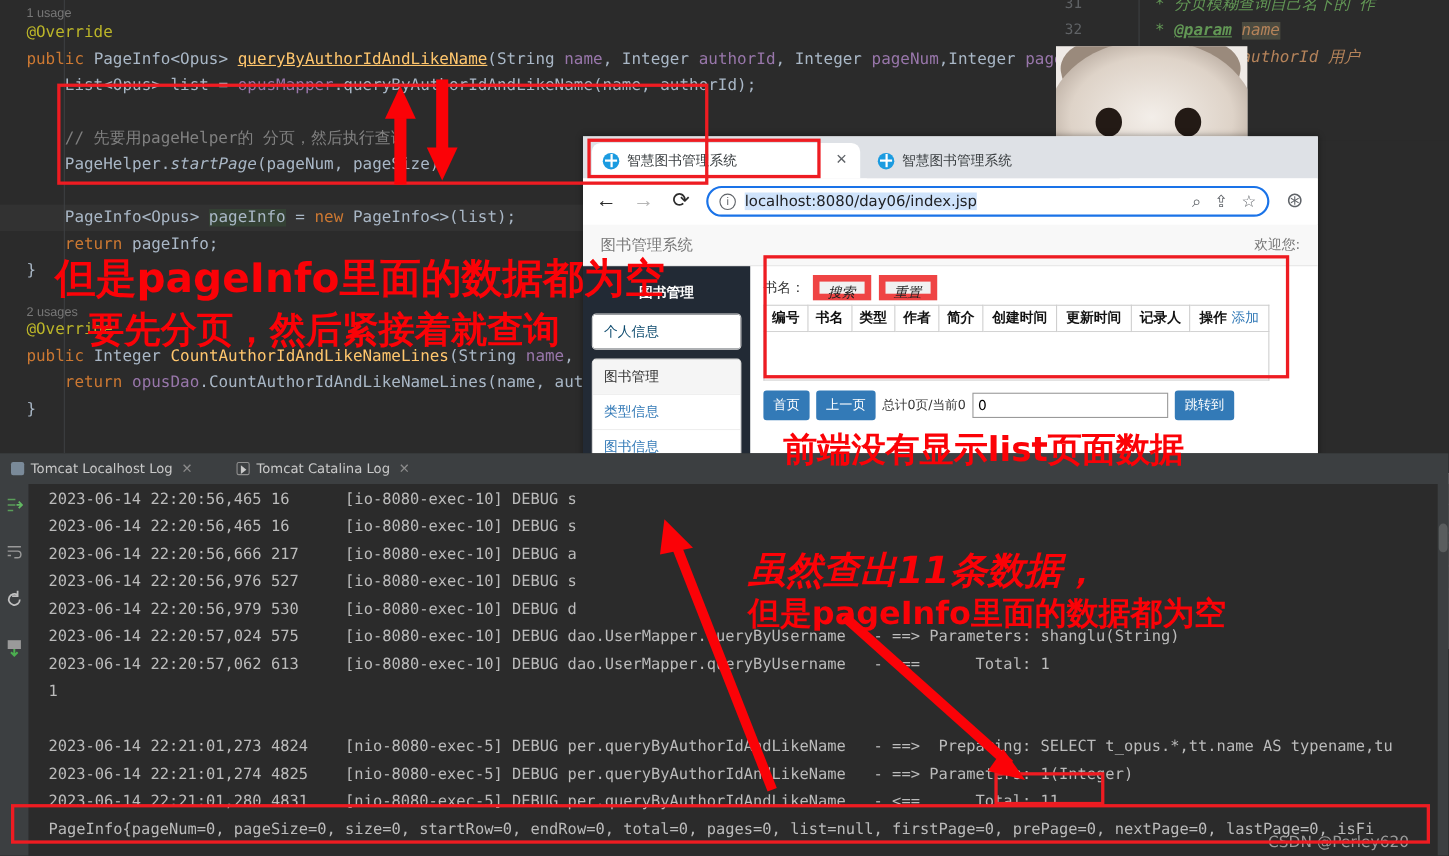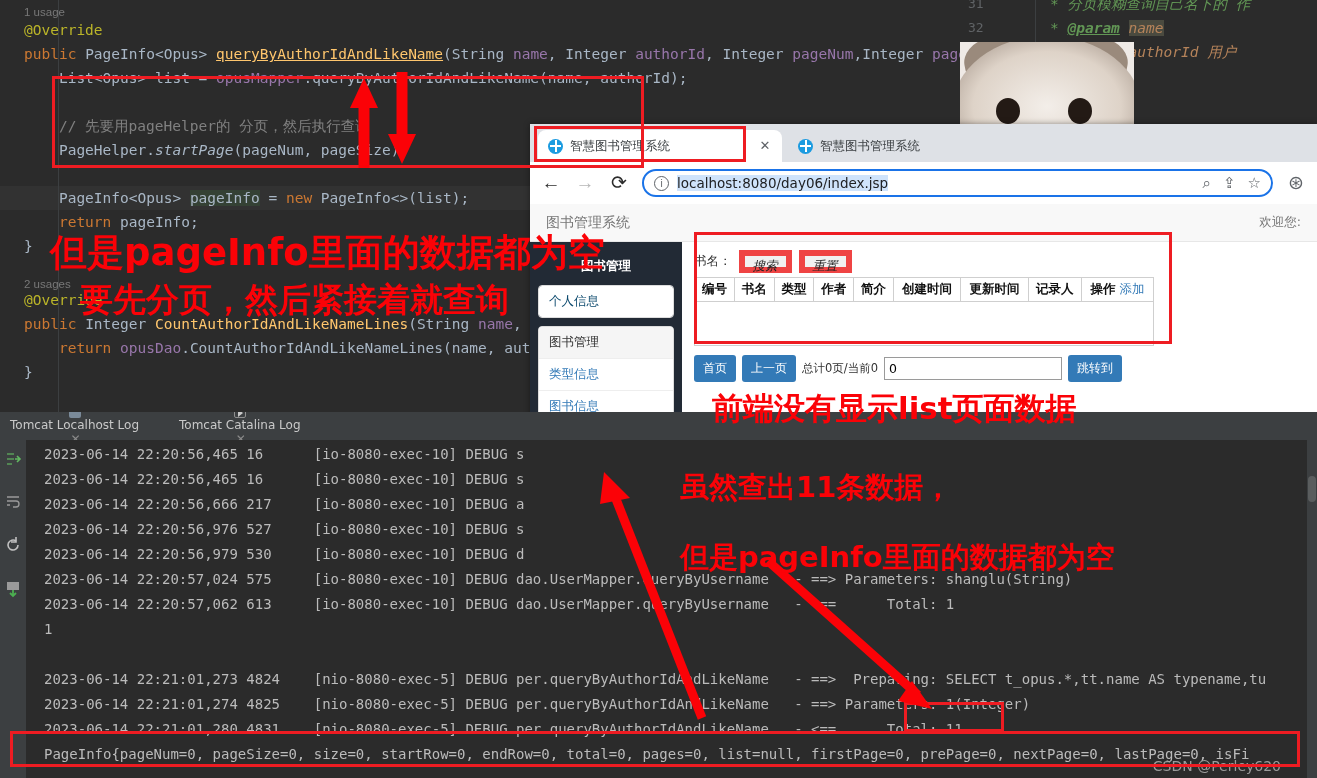--- a/index.html
+++ b/index.html
@@ -63,21 +63,21 @@
   .cat-ear.r { left:112px; top:-4px; transform:rotate(12deg); }
   .cat-eye { position:absolute; width:24px; height:26px; background:#231a15; border-radius:50%; top:56px; }
   .cat-eye.l { left:36px; } .cat-eye.r { left:108px; }
   .cat-nose { position:absolute; left:74px; top:92px; width:20px; height:13px; background:#e3a8a2; border-radius:50% 50% 60% 60%; }
   .cat-muzzle { position:absolute; left:40px; top:86px; width:94px; height:46px; background:#f6f1ec; border-radius:50%; }
   .cat-scarf { position:absolute; left:0; top:116px; width:174px; height:30px; background:#c2302c; border-radius:40% 40% 0 0; }
   .cat-body { position:absolute; left:0; top:128px; width:174px; height:20px; background:#6d7b86; }
 
   
   #browser {
-    position:absolute; left:530px; top:124px; width:787px; height:306px;
+    position:absolute; left:530px; top:124px; width:668px; height:306px;
     background:#fff; box-shadow:0 0 6px rgba(0,0,0,.4);
   }
   #tabstrip { position:relative; height:38px; background:#dee1e6; }
   .btab {
     position:absolute; top:6px; height:32px; display:flex; align-items:center;
     gap:7px; padding:0 10px; font-size:12.5px; color:#3c4043;
     font-family:"DejaVu Sans","Liberation Sans",sans-serif;
   }
   .btab.active { left:8px; width:244px; background:#fff; border-radius:8px 8px 0 0; }
   .btab.inactive { left:258px; width:230px; background:#dee1e6; }
@@ -152,21 +152,21 @@
   .c-val { color:#1a1aa6; }
   .c-src { position:absolute; right:8px; color:#55a; text-decoration:underline; font-size:11px; }
   .c-prompt { color:#1a73e8; font-weight:bold; }
 
   
   #logpanel {
     position:absolute; left:0; top:412px; width:1317px; height:366px;
     background:#313335; color:#bbb; overflow:hidden;
   }
   #log-tabs { height:28px; background:#3c3f41; display:flex; align-items:center; padding-left:4px; gap:4px; }
-  .log-tab { display:flex; align-items:center; font-size:12px; color:#c9c9c9; padding:3px 6px; font-family:"DejaVu Sans","Liberation Sans",sans-serif;flex-direction:column; }
+  .log-tab { display:flex; align-items:center; gap:6px; font-size:12px; color:#c9c9c9; padding:3px 6px; font-family:"DejaVu Sans","Liberation Sans",sans-serif; }
   .log-tab .lt-ico { width:12px; height:12px; background:#7a8a99; border-radius:2px; flex:0 0 auto; }
   .log-tab .lt-ico.play { background:#3c3f41; border:1px solid #8f8f8f; position:relative; }
   .log-tab .lt-ico.play::after { content:""; position:absolute; left:3px; top:2px; border-left:5px solid #c9c9c9; border-top:4px solid transparent; border-bottom:4px solid transparent; }
   .log-tab .lt-x { color:#8c8c8c; font-size:12px; margin-left:2px; }
   #log-gutter { position:absolute; left:0; top:28px; width:26px; height:338px; background:#3c3f41; }
   .lg-ico { position:absolute; left:4px; width:18px; height:18px; }
   #log-body {
     position:absolute; left:26px; top:28px; right:0; bottom:0; background:#2b2b2b;
     font-family:"DejaVu Sans Mono","Liberation Mono",monospace;
     font-size:14px; line-height:25px; color:#bbb; overflow:hidden; padding-top:2px;
@@ -463,14 +463,14 @@
   <path d="M14 2 L40 28 L10 34 Z" fill="#fb0207"></path>
 </svg>
 <svg class="arrow-svg" style="left:760px; top:555px; width:180px; height:160px;" viewBox="0 0 180 160">
   <path d="M8 6 L158 140" stroke="#fb0207" stroke-width="9" fill="none"></path>
   <path d="M172 154 L138 146 L152 126 Z" fill="#fb0207"></path>
 </svg>
 
 <div class="red-text" style="left:50px; top:228px; font-size:37px;">但是pageInfo里面的数据都为空</div>
 <div class="red-text" style="left:80px; top:278px; font-size:33px;">要先分页，然后紧接着就查询</div>
 <div class="red-text" style="left:712px; top:388px; font-size:31px;">前端没有显示list页面数据</div>
-<div class="red-text" style="left:680px; top:468px; font-size:29px;">虽然查出11条数据，</div>
+<div class="red-text" style="left:680px; top:496px; font-size:34px;font-style:italic;">虽然查出11条数据，</div>
 <div class="red-text" style="left:680px; top:538px; font-size:29px;">但是pageInfo里面的数据都为空</div>
 
 </body></html>

